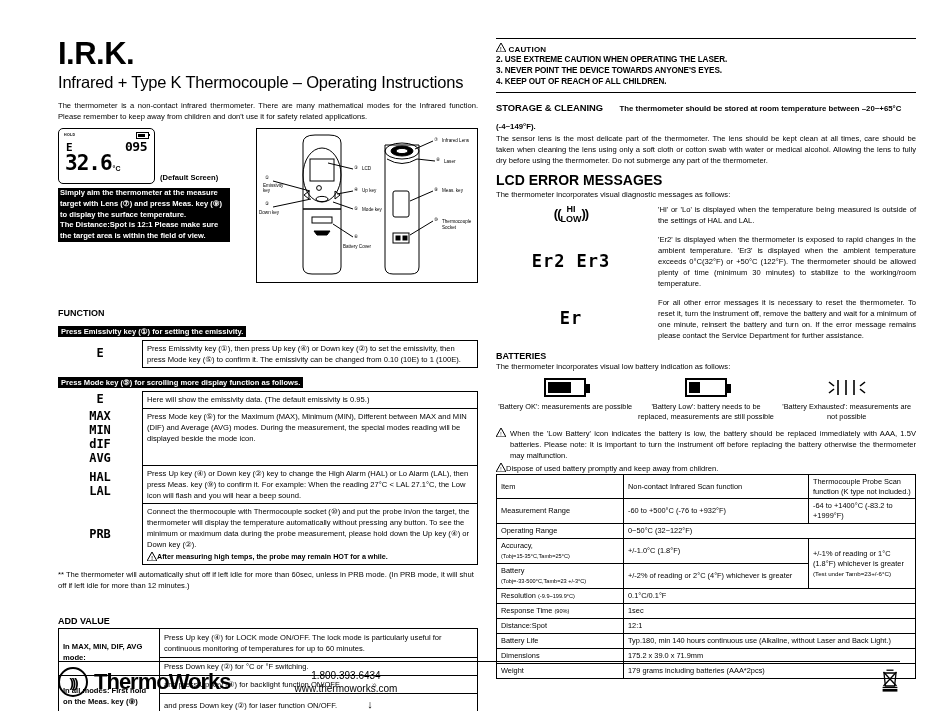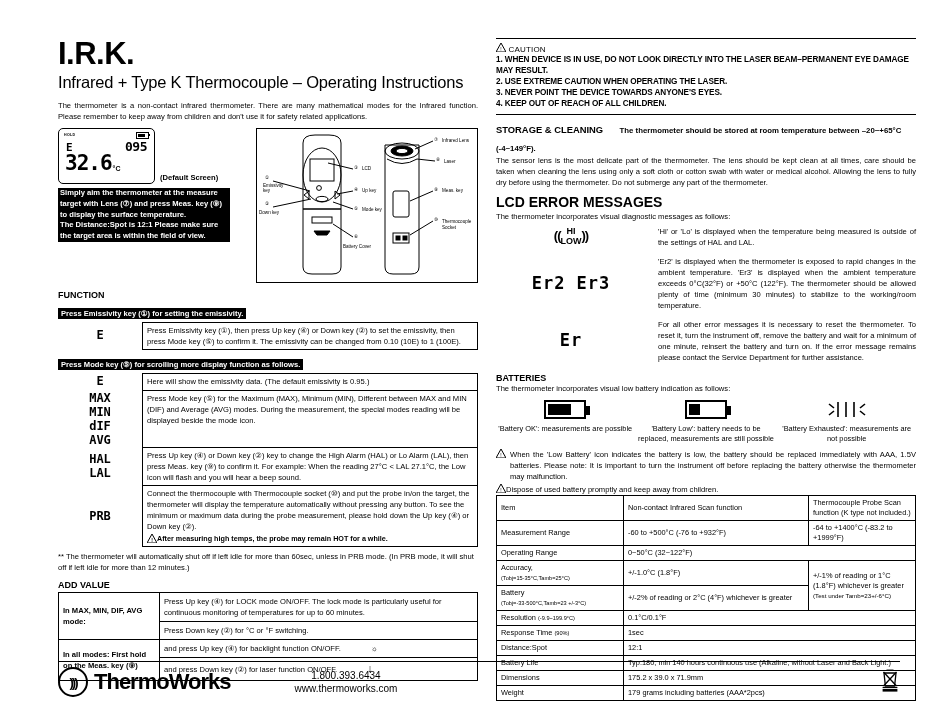--- a/index.html
+++ b/index.html
@@ -37,40 +37,40 @@
   .lcd .bigtemp{font-size:21px;letter-spacing:-1px;line-height:1;}
   .lcd .unit{font-size:7px;margin-left:1px;margin-bottom:2px;font-weight:bold;}
   .defscreen{font-size:7.6px;font-weight:bold;padding-bottom:2px;}
 
   
   .inv{background:#000;color:#fff;font-size:7.6px;font-weight:bold;line-height:1.42;padding:0 2px;display:block;}
   .invwrap{margin-top:4px;width:172px;}
   .invwrap p{margin:0;}
   .inv-band{background:#000;color:#fff;font-size:7.6px;font-weight:bold;display:inline-block;padding:1px 3px;margin:0;}
 
-  .h-sec{font-size:9px;font-weight:bold;margin:7px 0 2px 0;}
+  .h-sec{font-size:9px;font-weight:bold;margin:25px 0 2px 0;}
 
   
   table{border-collapse:collapse;width:100%;}
   .ftab td{border:.8px solid #000;font-size:7.6px;line-height:1.45;padding:2px 4px;vertical-align:top;}
   .ftab td.sym{border:none;text-align:center;vertical-align:middle;padding:0 4px;width:76px;}
   .symtxt{font-family:"DejaVu Sans Mono",monospace;font-weight:bold;font-size:12px;letter-spacing:0;}
   .symlist{display:flex;flex-direction:column;align-items:center;line-height:1.18;}
   .note{font-size:7.6px;line-height:1.45;margin:4px 0 0 0;}
   .warn{font-size:7.2px;}
 
   .addval td{border:.8px solid #000;font-size:7.6px;line-height:1.45;padding:3px 4px;vertical-align:middle;margin-top:48px;}
   .addval td.lab{width:92px;font-weight:bold;vertical-align:middle;}
 
   
   .diagram{border:1.1px solid #000;width:222px;height:155px;box-sizing:border-box;background:#fff;}
 
   
   .hr{border:0;border-top:1.1px solid #000;margin:0 0 4px 0;}
-  .caution-h{font-size:8px;font-weight:normal;letter-spacing:.2px;}
+  .caution-h{font-size:8px;font-weight:bold;letter-spacing:.2px;}
   .caution-list{margin:1px 0 0 0;padding:0;list-style:none;}
   .caution-list li{font-size:8.2px;font-weight:bold;line-height:1.34;letter-spacing:-.1px;}
   .store-h{font-size:9.4px;font-weight:bold;}
   .store-lead{font-size:7.8px;font-weight:bold;}
   .body-s{font-size:7.6px;line-height:1.45;text-align:justify;}
   .lcdmsg-h{font-size:14px;font-weight:bold;margin:6px 0 1px 0;}
   .errtab{width:100%;}
   .errtab td{vertical-align:middle;font-size:7.6px;line-height:1.45;text-align:justify;padding:4px 0 4px 6px;}
   .errtab td.ic{width:150px;text-align:center;padding:4px 6px 4px 0;}
   .errseg{font-family:"DejaVu Sans Mono",monospace;font-weight:bold;font-size:17px;letter-spacing:1px;}
@@ -308,21 +308,20 @@
     <div class="caution-h">
       <span class="triw">
         <svg width="10" height="9" viewBox="0 0 10 9">
               <polygon points="5,0 10,9 0,9" fill="none" stroke="#000" stroke-width="1"></polygon>
               <text x="5" y="8" font-size="5" text-anchor="middle" fill="#000">!</text>
             </svg>
       </span>
       <span>CAUTION</span>
     </div>
     <ul class="caution-list">
-      <li>1. WHEN DEVICE IS IN USE, DO NOT LOOK DIRECTLY INTO THE LASER BEAM–PERMANENT EYE DAMAGE MAY RESULT.</li>
       <li>2. USE EXTREME CAUTION WHEN OPERATING THE LASER.</li>
       <li>3. NEVER POINT THE DEVICE TOWARDS ANYONE'S EYES.</li>
       <li>4. KEEP OUT OF REACH OF ALL CHILDREN.</li>
     </ul>
 
     <hr class="hr" style="margin-top:4px;">
 
     <div>
       <span class="store-h">STORAGE &amp; CLEANING</span>
       <span class="store-lead" style="margin-left:12px;">The thermometer should be stored at room temperature between –20~+65°C (-4~149°F).</span>

